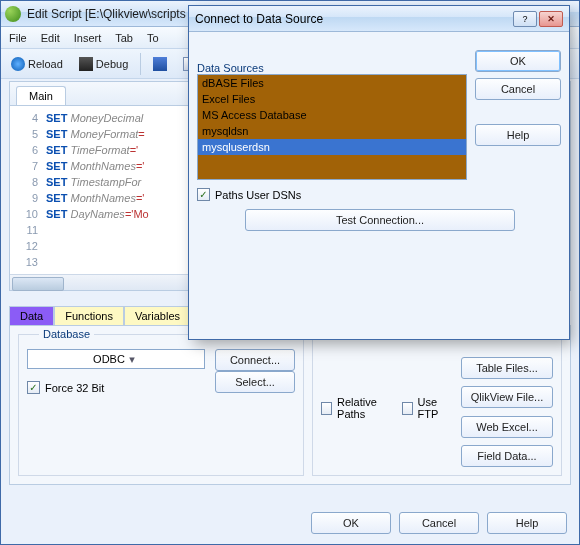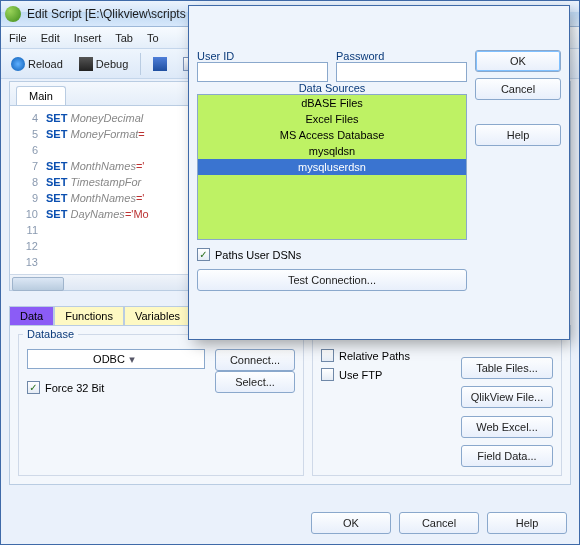--- a/index.html
+++ b/index.html
@@ -36,21 +36,21 @@
 .scroll-h:after { content:""; position:absolute; left:2px; top:2px; width:50px; height:12px; background:linear-gradient(#dce7f5,#b9ccdf); border:1px solid #9fb4cc; border-radius:2px; }
 
 
 .bottom-area { position:absolute; top:300px; left:8px; right:8px; bottom:40px; }
 .bt-tabs { height:24px; display:flex; align-items:flex-end; gap:0; }
 .bt-tab { background:#fef9c3; border:1px solid #b9cce2; border-bottom:none; padding:3px 10px; }
 .bt-tab.active { background:#8b5cf6; }
 .bt-body { border:1px solid #b9cce2; background:#f3f7fc; height:160px; padding:8px; display:flex; gap:8px; }
 
 .group { border:1px solid #cfd9e8; padding:10px 8px 8px; position:relative; background:#f3f7fc; }
-.group .legend { position:absolute; top:-7px; left:4px; background:#f3f7fc; padding:0 4px; color:#0a3a7a; }
+.group .legend { position:absolute; top:-7px; left:20px; background:#f3f7fc; padding:0 4px; color:#0a3a7a; }
 
 .win-btn { min-width:80px; height:22px; background:linear-gradient(#fdfeff,#e8effb); border:1px solid #8aa8cc; border-radius:3px; color:#222; display:inline-flex; align-items:center; justify-content:center; cursor:default; }
 .win-btn.default { box-shadow: inset 0 0 0 1px #7fc0ff; }
 
 .combo { height:20px; border:1px solid #8aa8cc; background:#fff; display:flex; align-items:center; padding:0 0; justify-content:center; }
 .combo .arrow { width:14px; text-align:center; color:#556; }
 
 .checkbox { display:flex; align-items:center; gap:5px; }
 .checkbox .box { width:13px; height:13px; border:1px solid #6f88a8; background:linear-gradient(#fff,#e5ecf5); display:flex; align-items:center; justify-content:center; font-size:10px; color:#2a6f1c; }
 
@@ -60,21 +60,21 @@
 .dialog { position:absolute; top:5px; left:188px; width:382px; height:335px; border:1px solid #3f6aa8; background:#eef4fc; box-shadow:4px 6px 14px -2px rgba(0,0,0,.35); }
 .dlg-title { height:26px; background:linear-gradient(#ebf3fd,#d5e6f9 45%,#bfd9f3 46%,#d7e8fb); display:flex; align-items:center; justify-content:space-between; padding:0 6px; border-bottom:1px solid #9db8d8; }
 .dlg-title .dt-text { font-size:12px; }
 .dlg-title .wbtns { display:flex; gap:2px; }
 .wbtn { width:24px; height:16px; border:1px solid #6e8bb1; border-radius:2px; background:linear-gradient(#f0f6fe,#cfe0f4); display:flex; align-items:center; justify-content:center; font-size:9px; font-family:Arial; }
 .wbtn.x { background:linear-gradient(#f6d4d0,#e89690); border-color:#c05b50; color:#6b1a12; font-weight:bold; }
 
 .dlg-body { position:absolute; top:30px; left:8px; right:8px; bottom:8px; }
 .label { color:#0a3a7a; }
 .input { height:20px; border:1px solid #8aa8cc; background:#fff; }
-.listbox { border:1px solid #8aa8cc; background:#bef264; height:146px; overflow:hidden; }
+.listbox { border:1px solid #8aa8cc; background:#a16207; height:106px; overflow:hidden; }
 .listbox .item { padding:1px 4px; line-height:14px; }
 .listbox .item.sel { background:#3a74d0; color:#fff; }
 
 .dlg-side { position:absolute; top:14px; right:0; width:86px; display:flex; flex-direction:column; gap:6px; }
 </style>
 </head>
 <body>
 
 <div class="main-window">
   <div class="titlebar">
@@ -116,20 +116,21 @@
         <div class="row">
           <div class="gutter">4</div>
           <div><span class="kw">SET</span> <span class="var">MoneyDecimal</span></div>
         </div>
         <div class="row">
           <div class="gutter">5</div>
           <div><span class="kw">SET</span> <span class="var">MoneyFormat</span><span class="str">=</span></div>
         </div>
         <div class="row">
           <div class="gutter">6</div>
+          <div><span class="kw">SET</span> <span class="var">TimeFormat</span><span class="str">='</span></div>
         </div>
         <div class="row">
           <div class="gutter">7</div>
           <div><span class="kw">SET</span> <span class="var">MonthNames</span><span class="str">='</span></div>
         </div>
         <div class="row">
           <div class="gutter">8</div>
           <div><span class="kw">SET</span> <span class="var">TimestampFor</span></div>
         </div>
         <div class="row">
@@ -176,21 +177,21 @@
             <span>Force 32 Bit</span>
           </label>
         </div>
         <div style="display:flex; flex-direction:column; padding-top:4px;">
           <div class="win-btn">Connect...</div>
           <div class="win-btn">Select...</div>
         </div>
       </div>
       <div class="group" style="width:250px; display:flex; gap:8px;">
         <span class="legend">Data from Files</span>
-        <div style="flex:1; display:flex; flex-direction:column; gap:6px; padding-top:4px;">
+        <div style="flex:1; display:flex; gap:6px; padding-top:4px;">
           <label class="checkbox">
               <span class="box"></span>
               <span>Relative Paths</span>
             </label>
           <label class="checkbox">
               <span class="box"></span>
               <span>Use FTP</span>
             </label>
         </div>
         <div style="display:flex; flex-direction:column; gap:6px; padding-top:12px;justify-content:space-between;">
@@ -204,47 +205,44 @@
   </div>
 
   <div class="main-buttons">
     <div class="win-btn">OK</div>
     <div class="win-btn">Cancel</div>
     <div class="win-btn">Help</div>
   </div>
 </div>
 
 <div class="dialog">
+  <div class="dlg-title">
+    <span class="dt-text">Connect to Data Source</span>
+    <div class="wbtns">
+      <div class="wbtn">?</div>
+      <div class="wbtn x">✕</div>
+    </div>
+  </div>
   <div class="dlg-body">
     <div style="position:absolute; left:0; top:14px; width:270px;">
-      <div style="display:flex; gap:8px;">
-        <div style="flex:1">
-          <div class="label">User ID</div>
-          <div class="input" value=""></div>
-        </div>
-        <div style="flex:1">
-          <div class="label">Password</div>
-          <div class="input" value=""></div>
-        </div>
-      </div>
-      <div style="text-align:center;">
+      <div style="margin-top:12px;">
         <div class="label">Data Sources</div>
         <div class="listbox" id="dslist">
             <div class="item">dBASE Files</div>
             <div class="item">Excel Files</div>
             <div class="item">MS Access Database</div>
             <div class="item">mysqldsn</div>
             <div class="item sel">mysqluserdsn</div>
           </div>
       </div>
       <label class="checkbox" style="margin-top:8px;">
         <span class="box">✓</span>
         <span>Paths User DSNs</span>
       </label>
-      <div class="win-btn" style="width:100%; margin-top:8px;">Test Connection...</div>
+      <div class="win-btn" style="width:100%; margin-top:8px;margin-left:48px;">Test Connection...</div>
     </div>
     <div class="dlg-side">
       <div class="win-btn default">OK</div>
       <div class="win-btn">Cancel</div>
       <div class="win-btn" style="margin-top:18px">Help</div>
     </div>
   </div>
 </div>
 
 </body></html>

